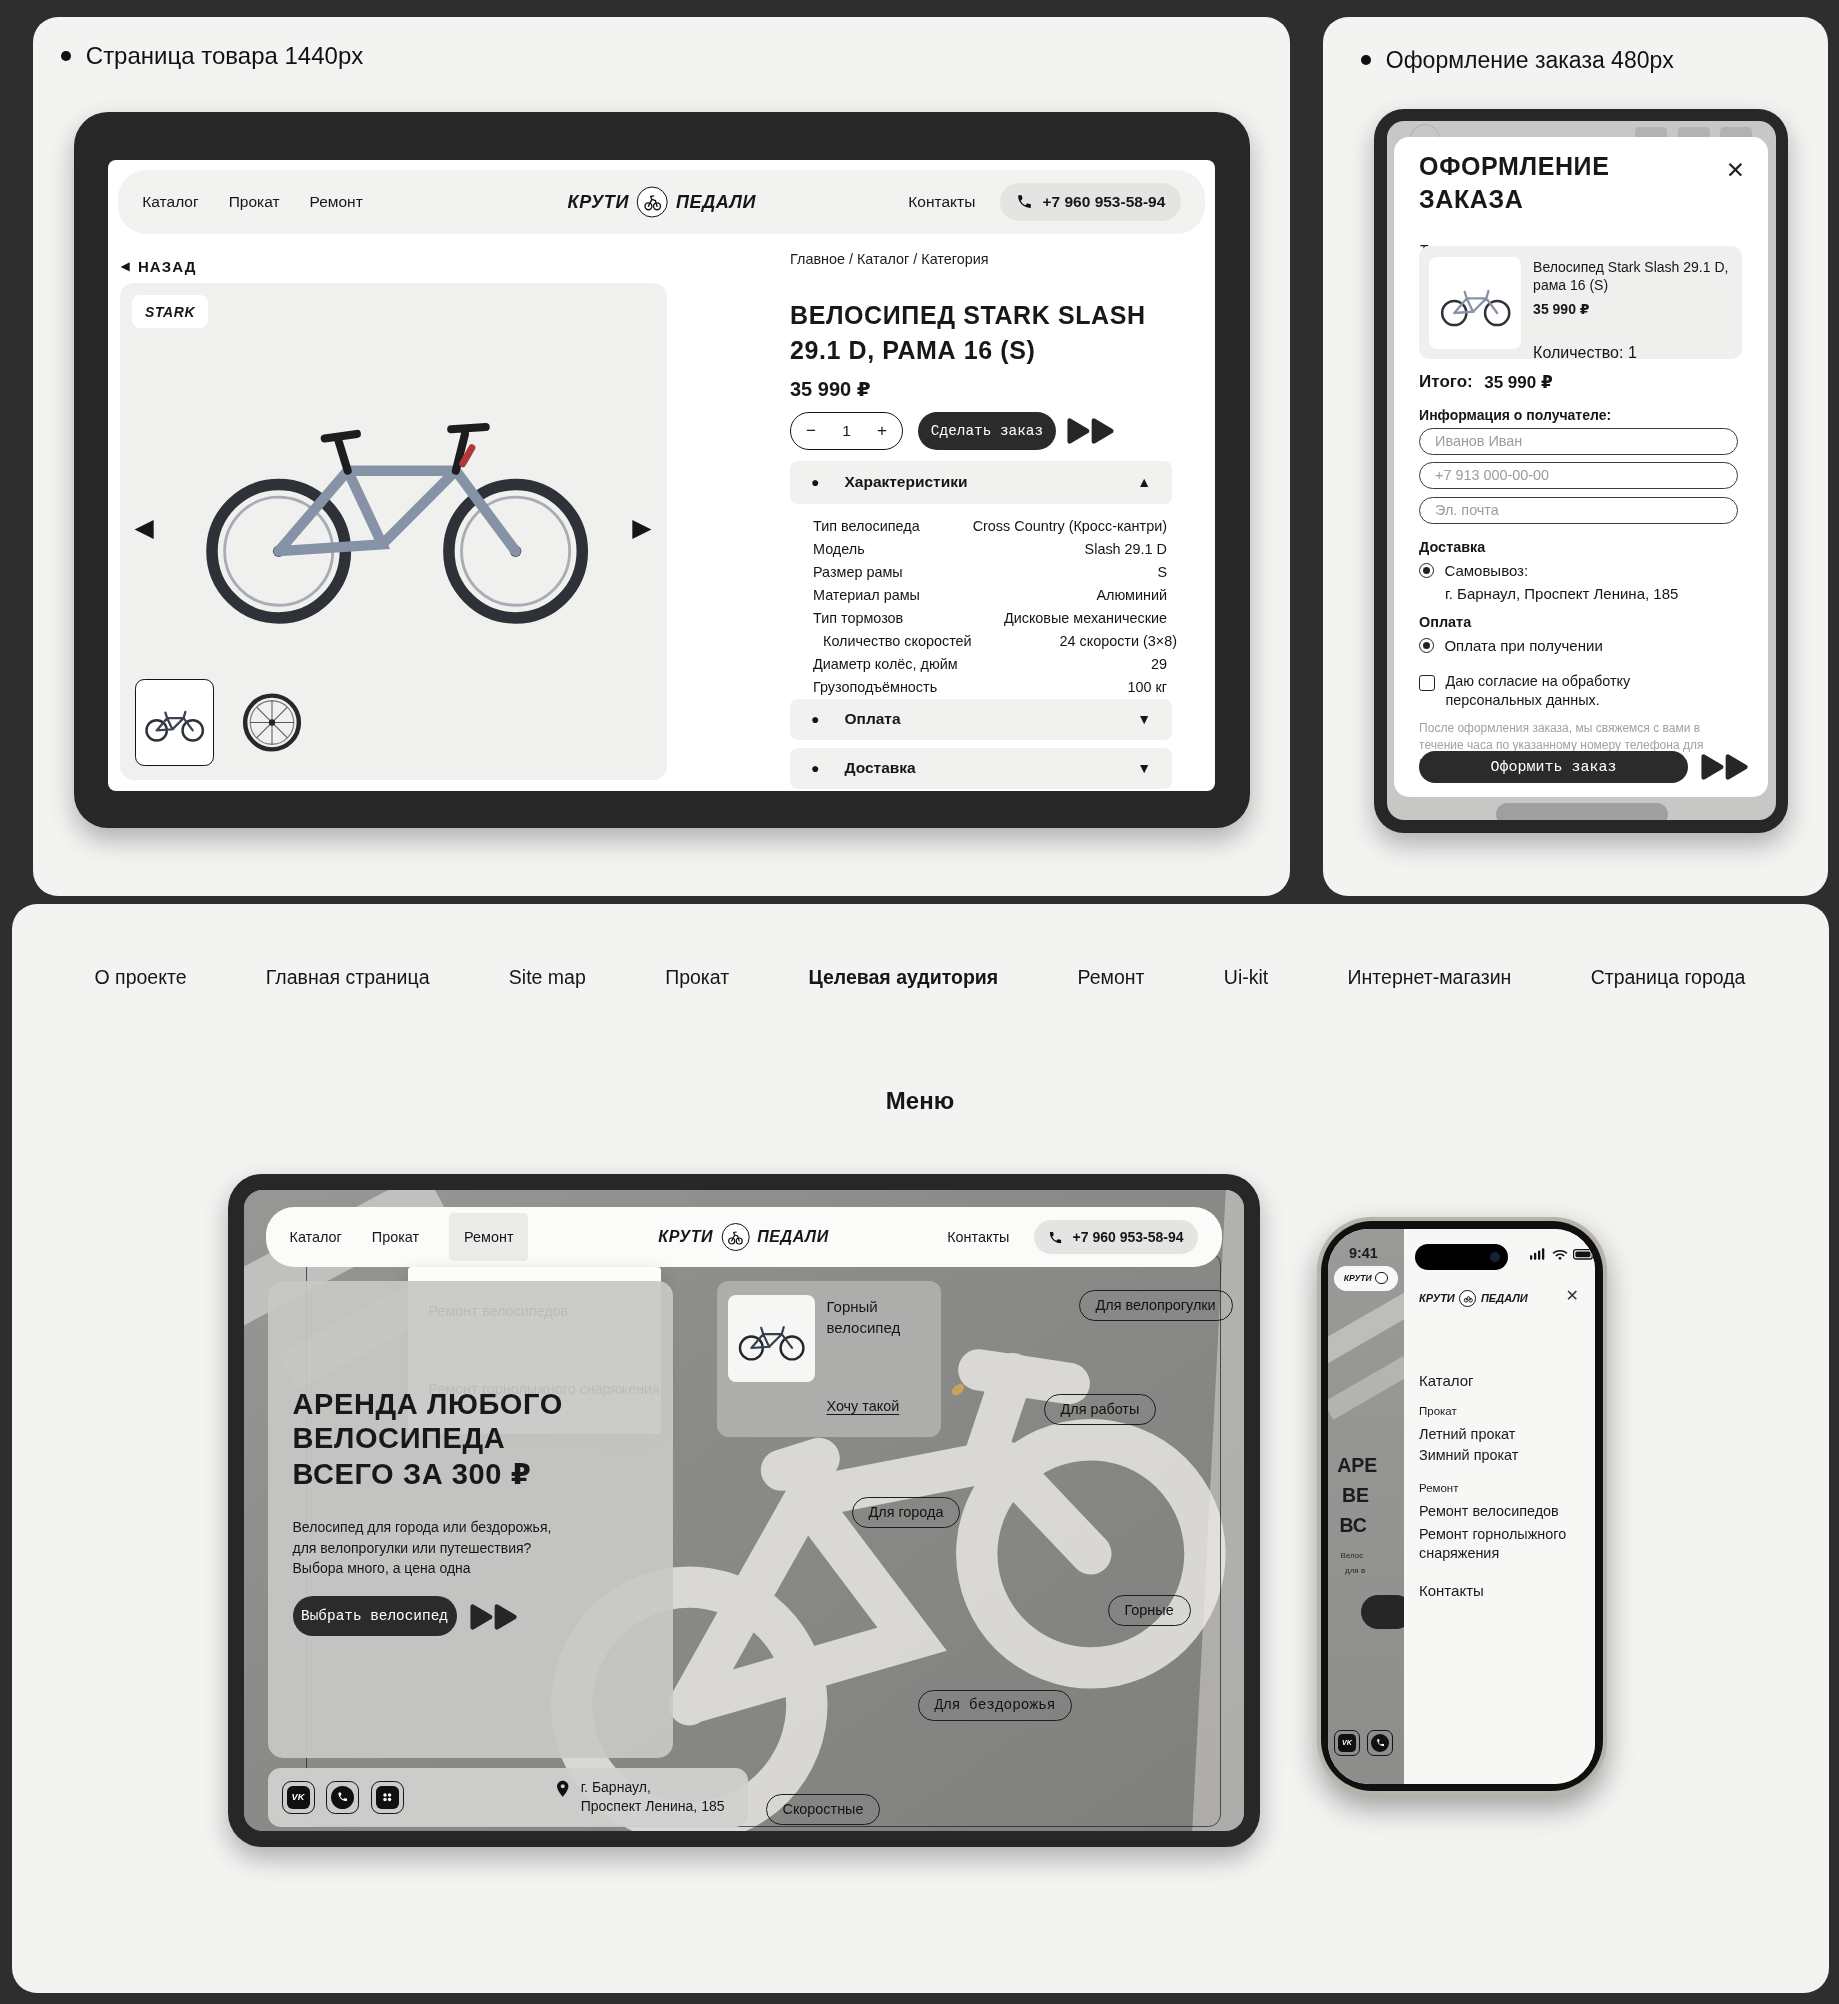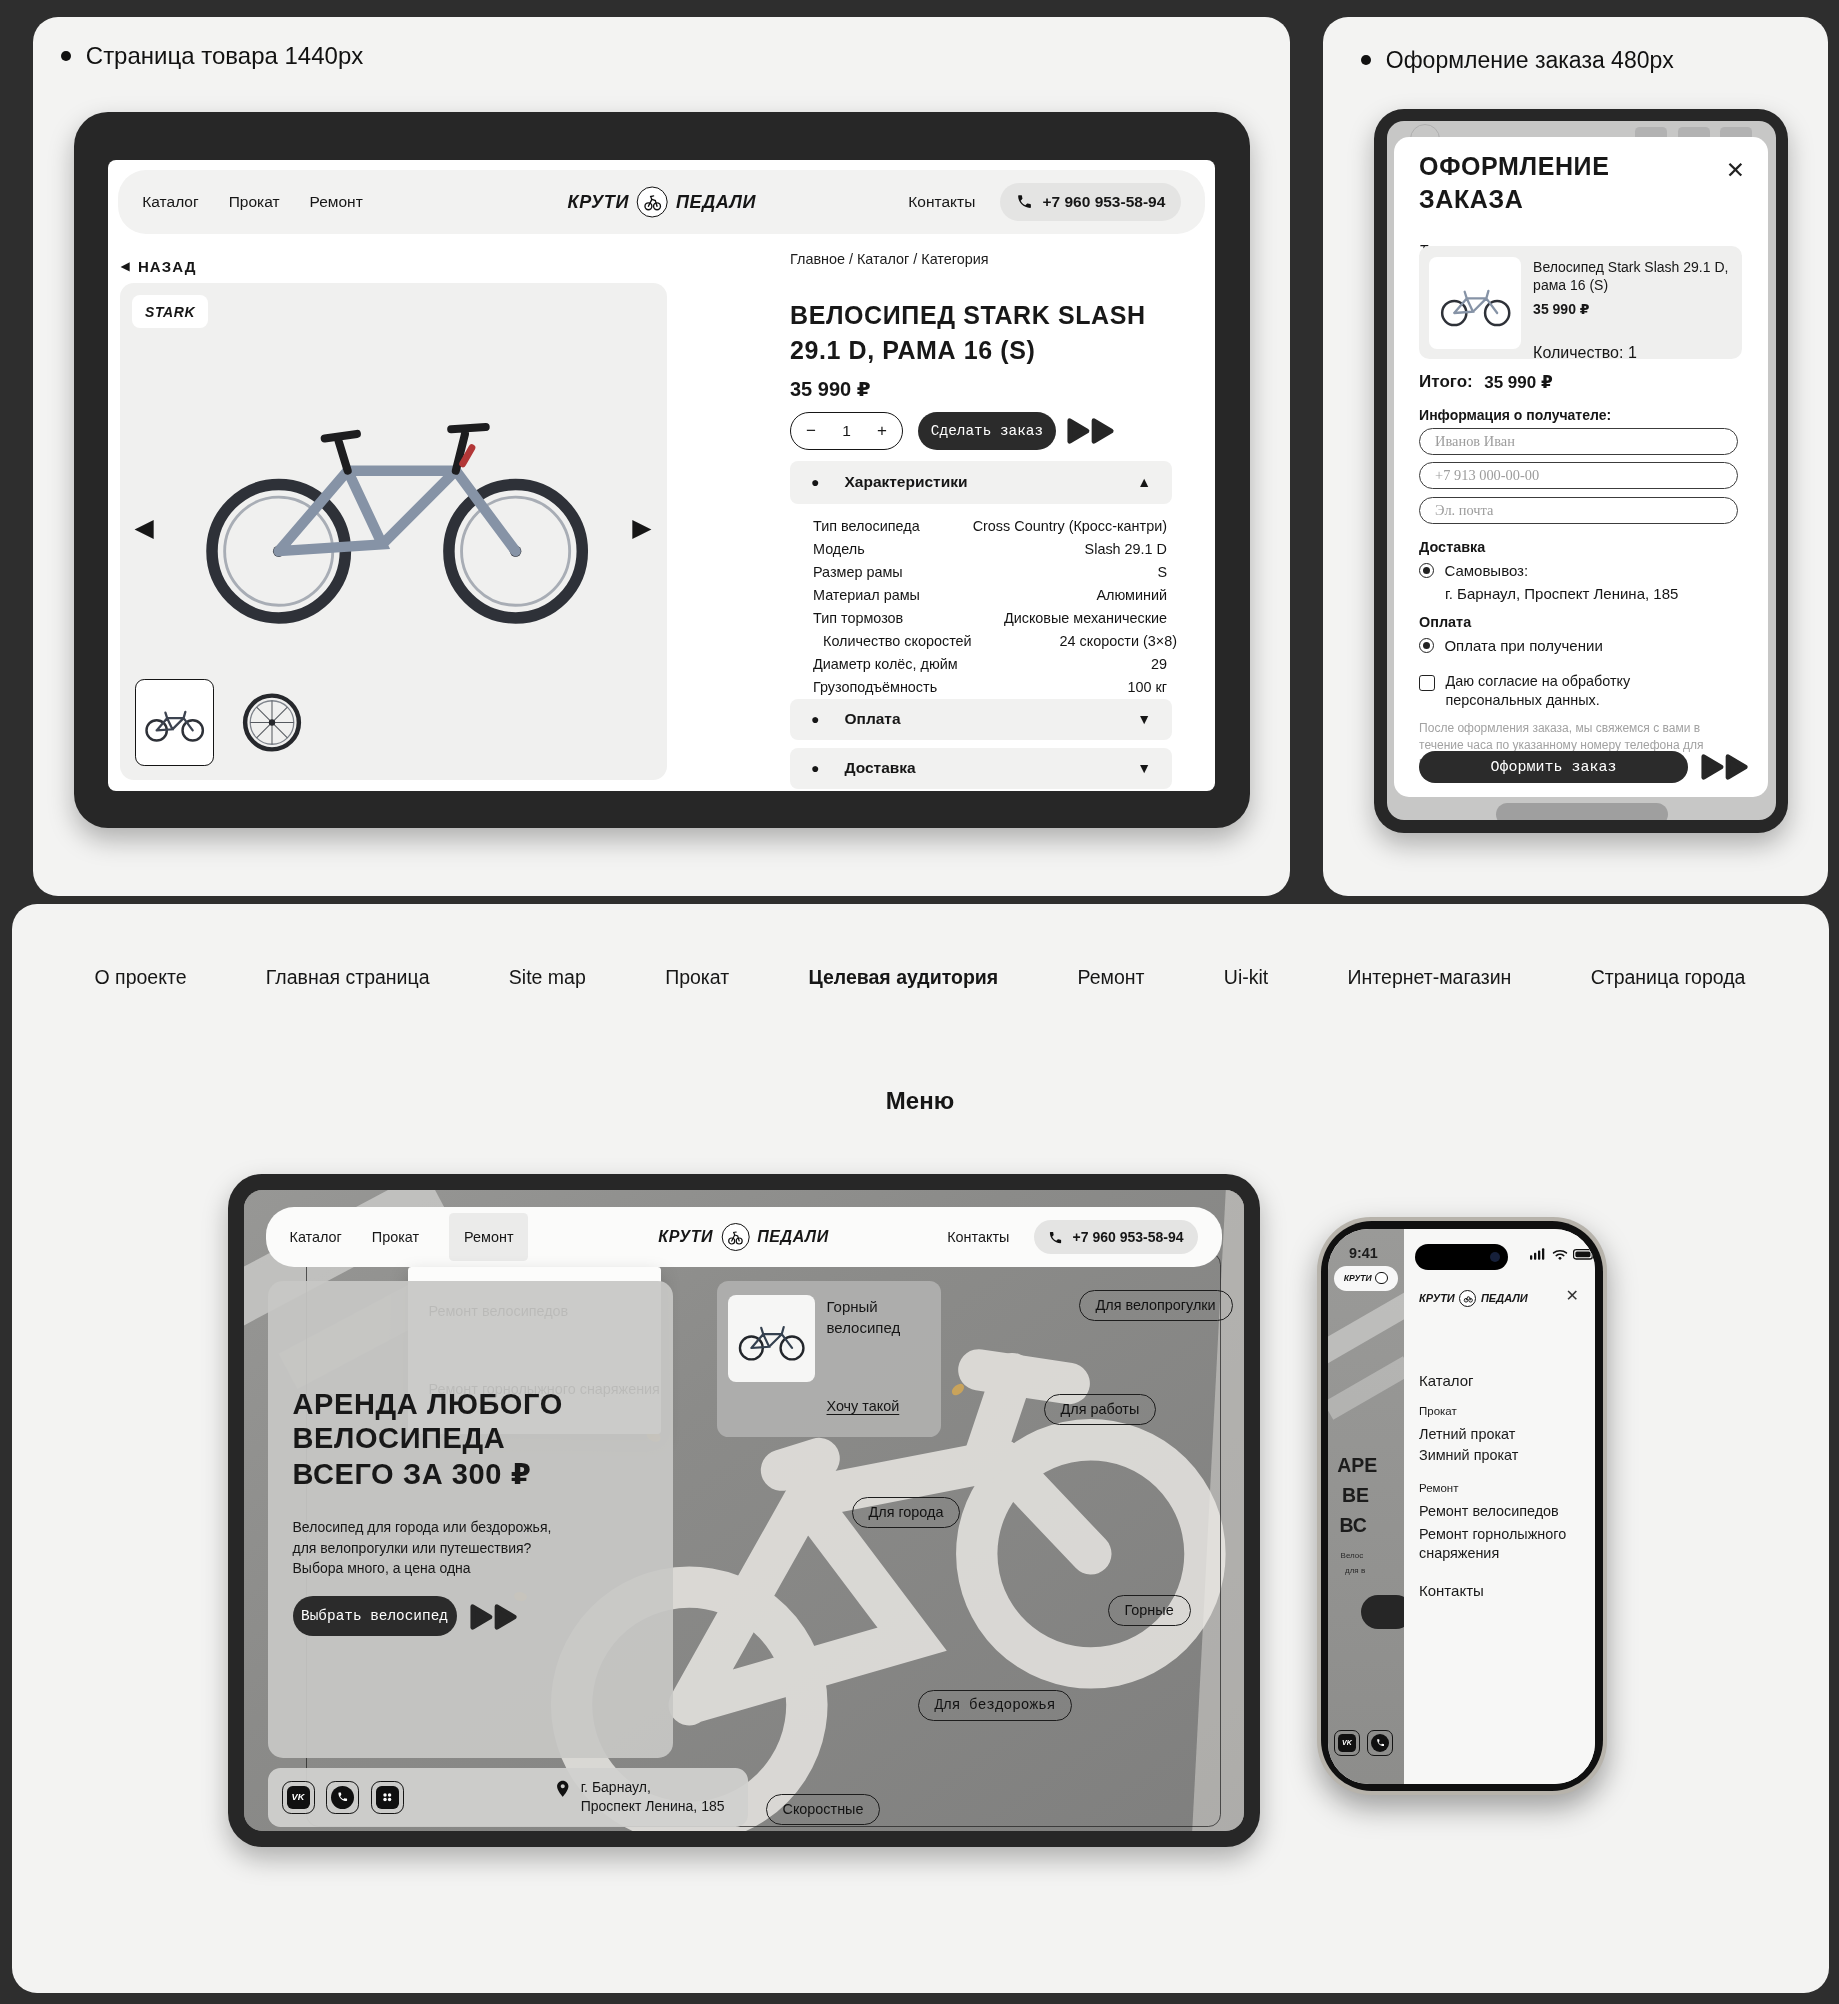--- a/index.html
+++ b/index.html
@@ -17,21 +17,21 @@
   .hdr .right{margin-left:auto;display:flex;align-items:center;gap:25px;font-size:15.5px;}
   .logo{position:absolute;left:50%;top:50%;transform:translate(-50%,-50%);display:flex;align-items:center;gap:8px;font-style:italic;font-weight:800;font-size:18px;letter-spacing:0.6px;white-space:nowrap;}
   .lring{width:31px;height:31px;border:1.7px solid #111;border-radius:50%;display:flex;align-items:center;justify-content:center;background:#fff;box-sizing:border-box;}
   .phone-pill{display:flex;align-items:center;gap:9.2px;background:#e4e4e3;border-radius:23px;padding:10.3px 16px;font-weight:600;font-size:15.5px;white-space:nowrap;}
   .pill-dark{display:flex;align-items:center;justify-content:center;background:#2b2b2b;color:#fff;border-radius:25px;border:none;font-family:Liberation Mono, monospace;}
   .acc-bar{position:absolute;display:flex;align-items:center;background:#f1f1f0;border-radius:8px;padding:0 21px;font-size:15.5px;font-weight:600;box-sizing:border-box;}
   .acc-bar .blt{font-size:14px;margin-right:25px;}
   .acc-bar .caret{margin-left:auto;font-size:14px;}
   .spec-row{position:absolute;display:flex;justify-content:space-between;font-size:14.4px;color:#141414;}
   .tagpill{position:absolute;border:1.4px solid #1d1d1d;border-radius:25px;padding:6.3px 16px;font-size:14.4px;color:#121212;white-space:nowrap;}
-  .cinput{position:absolute;left:25px;width:319px;height:26.4px;border:1.1px solid #3c3c3c;border-radius:15px;background:#fff;font-family:Liberation Serif, serif;font-size:14.4px;padding:0 15px;box-sizing:border-box;color:#4d7c0f;}
+  .cinput{position:absolute;left:25px;width:319px;height:26.4px;border:1.1px solid #3c3c3c;border-radius:15px;background:#fff;font-family:Liberation Sans, sans-serif;font-size:14.4px;padding:0 15px;box-sizing:border-box;color:#4d7c0f;}
   .cinput::placeholder{color:#9c9c9c;}
   .radio{width:15px;height:15px;border:1.1px solid #222;border-radius:50%;display:inline-flex;align-items:center;justify-content:center;box-sizing:border-box;flex:none;}
   .radio .rdot{width:7px;height:7px;border-radius:50%;background:#222;}
   .chk{width:16px;height:16px;border:1.1px solid #222;border-radius:2.9px;box-sizing:border-box;flex:none;background:#fff;}
   .ff{flex:none;}
   .sect-lbl{color:#ababab;}
   .soc{width:33px;height:33px;border:1.4px solid #141414;border-radius:9.2px;display:flex;align-items:center;justify-content:center;box-sizing:border-box;}
   .soc .ink{display:flex;align-items:center;justify-content:center;background:#101010;color:#fff;}
   .u{text-decoration:underline;text-underline-offset:3.4px;}
   .heroTitle{font-weight:800;letter-spacing:0.6px;font-size:29px;color:#181818;white-space:nowrap;}

